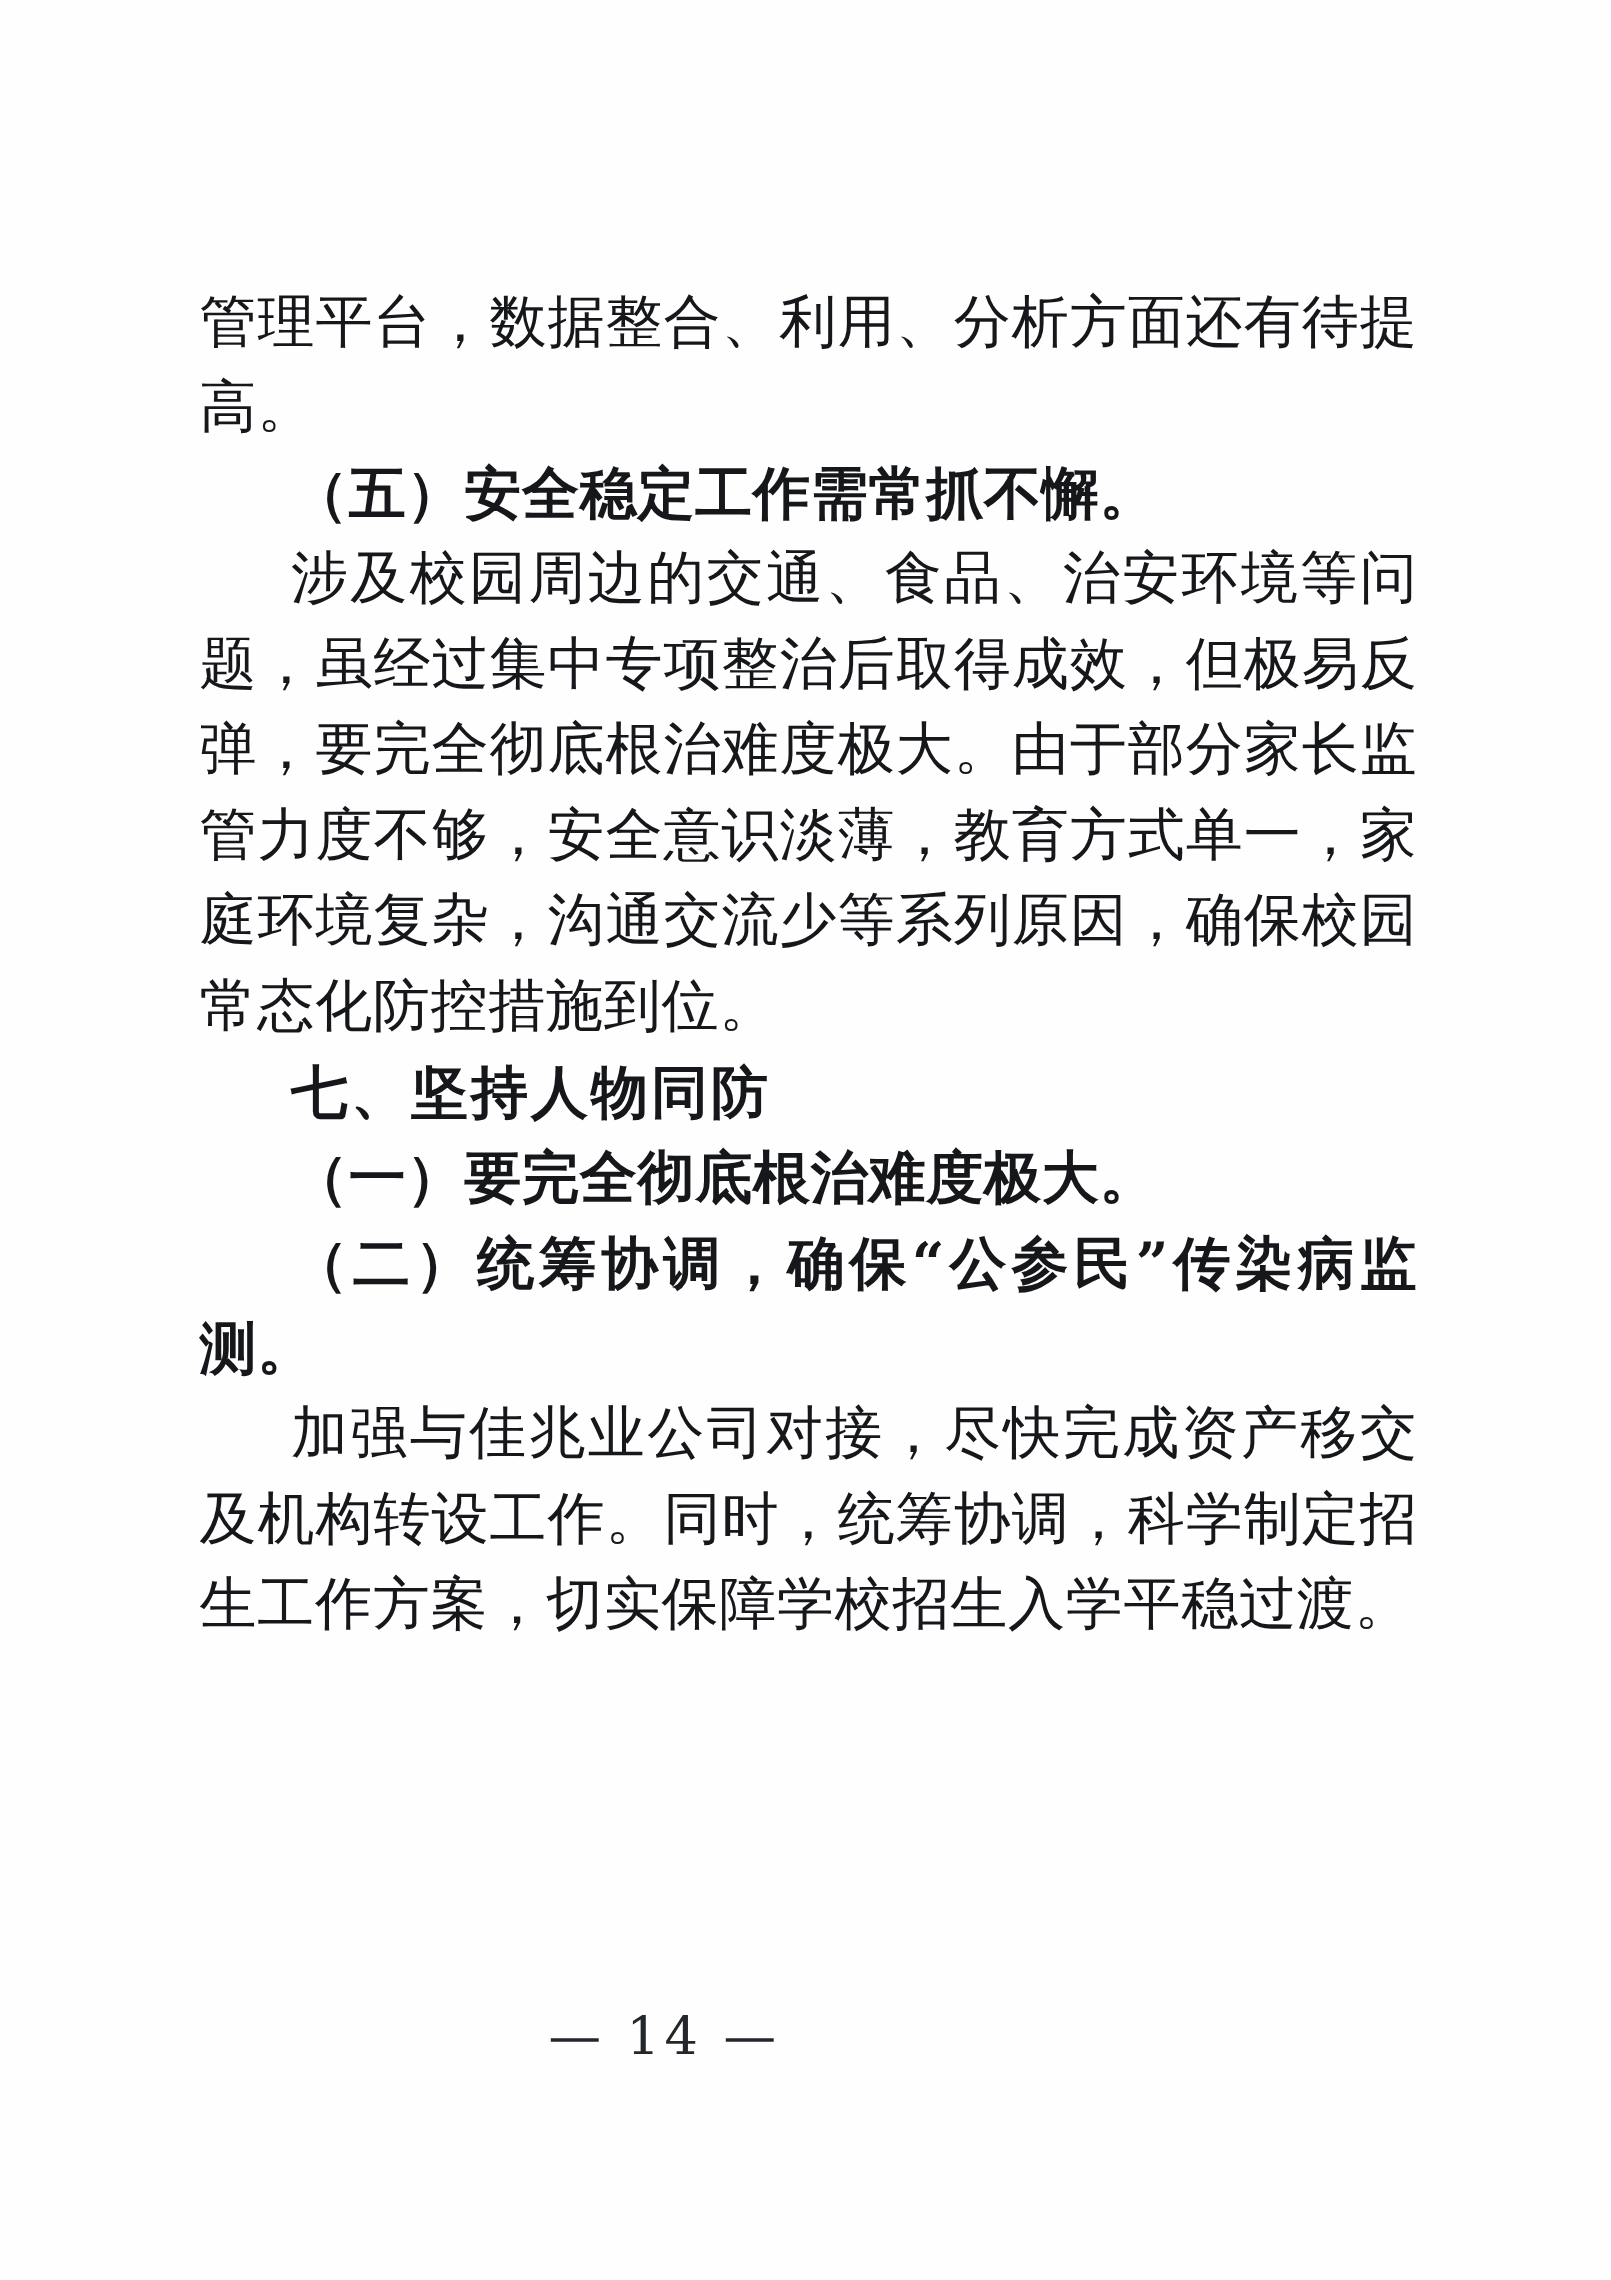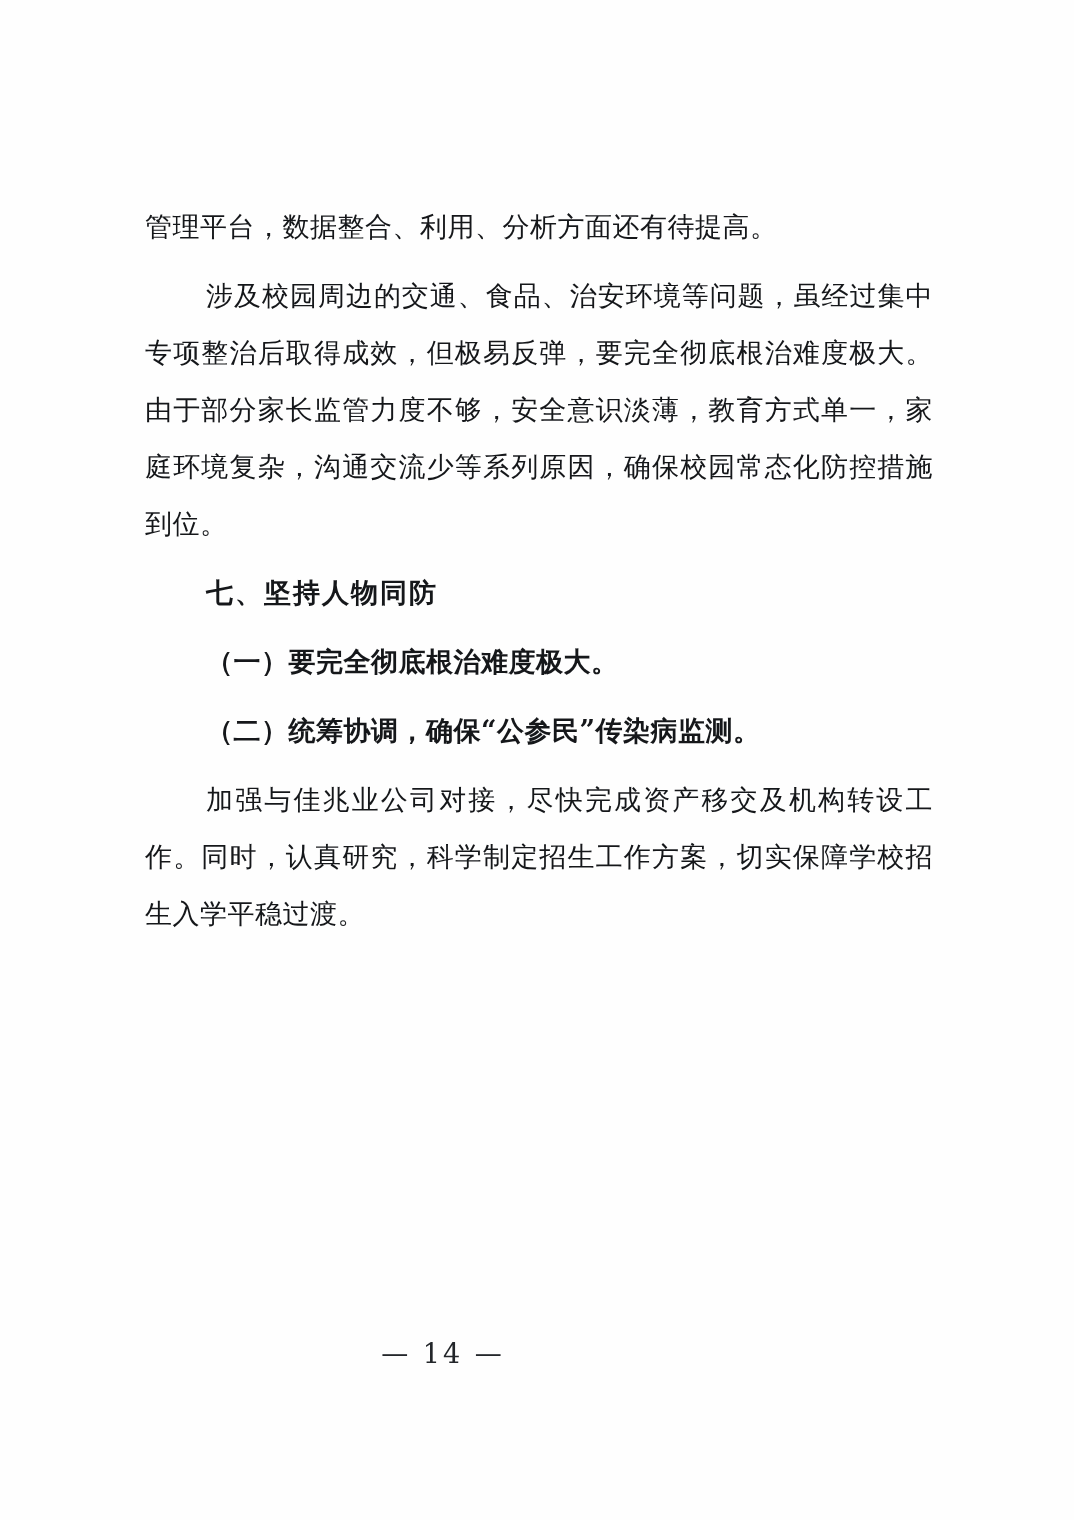--- a/index.html
+++ b/index.html
@@ -23,22 +23,22 @@
     height: 1520px;
     background: #fefefe;
   }
   .content {
     position: absolute;
     left: 133px;
     top: 186px;
     width: 812px;
   }
   p {
-    margin: 12px;
-    font-size: 27px;
+    margin: 0;
+    font-size: 38px;
     line-height: 57px;
     letter-spacing: 0.5px;
     text-align: justify;
     text-justify: inter-ideograph;
     color: #15171a;
   }
   p.indent {
     text-indent: 61px;
   }
   p.heading {
@@ -49,38 +49,39 @@
   p.subheading {
     font-weight: bold;
     text-indent: 61px;
   }
   .footer {
     position: absolute;
     left: 0;
     top: 1338px;
     width: 886px;
     text-align: center;
-    font-size: 27px;
+    font-size: 35px;
     color: #23262a;
     letter-spacing: 3px;
     font-family: "DejaVu Serif", "Liberation Serif", serif;
   }
   .footer .pagenum {
     display: inline-block;
     padding: 0 10px;
   }
 </style>
 </head>
 <body>
 
 <div class="page">
   <div class="content">
     <p class="body">管理平台，数据整合、利用、分析方面还有待提高。</p>
+    <p class="subheading">（五）安全稳定工作需常抓不懈。</p>
     <p class="indent">涉及校园周边的交通、食品、治安环境等问题，虽经过集中专项整治后取得成效，但极易反弹，要完全彻底根治难度极大。由于部分家长监管力度不够，安全意识淡薄，教育方式单一，家庭环境复杂，沟通交流少等系列原因，确保校园常态化防控措施到位。</p>
     <p class="heading">七、坚持人物同防</p>
     <p class="subheading">（一）要完全彻底根治难度极大。</p>
     <p class="subheading">（二）统筹协调，确保“公参民”传染病监测。</p>
-    <p class="indent">加强与佳兆业公司对接，尽快完成资产移交及机构转设工作。同时，认真研究，科学制定招生工作方案，切实保障学校招生入学平稳过渡。</p>
+    <p class="indent">加强与佳兆业公司对接，尽快完成资产移交及机构转设工作。同时，统筹协调，科学制定招生工作方案，切实保障学校招生入学平稳过渡。</p>
   </div>
   <div class="footer">
     <span class="pagenum">— 14 —</span>
   </div>
 </div>
 
 </body></html>

